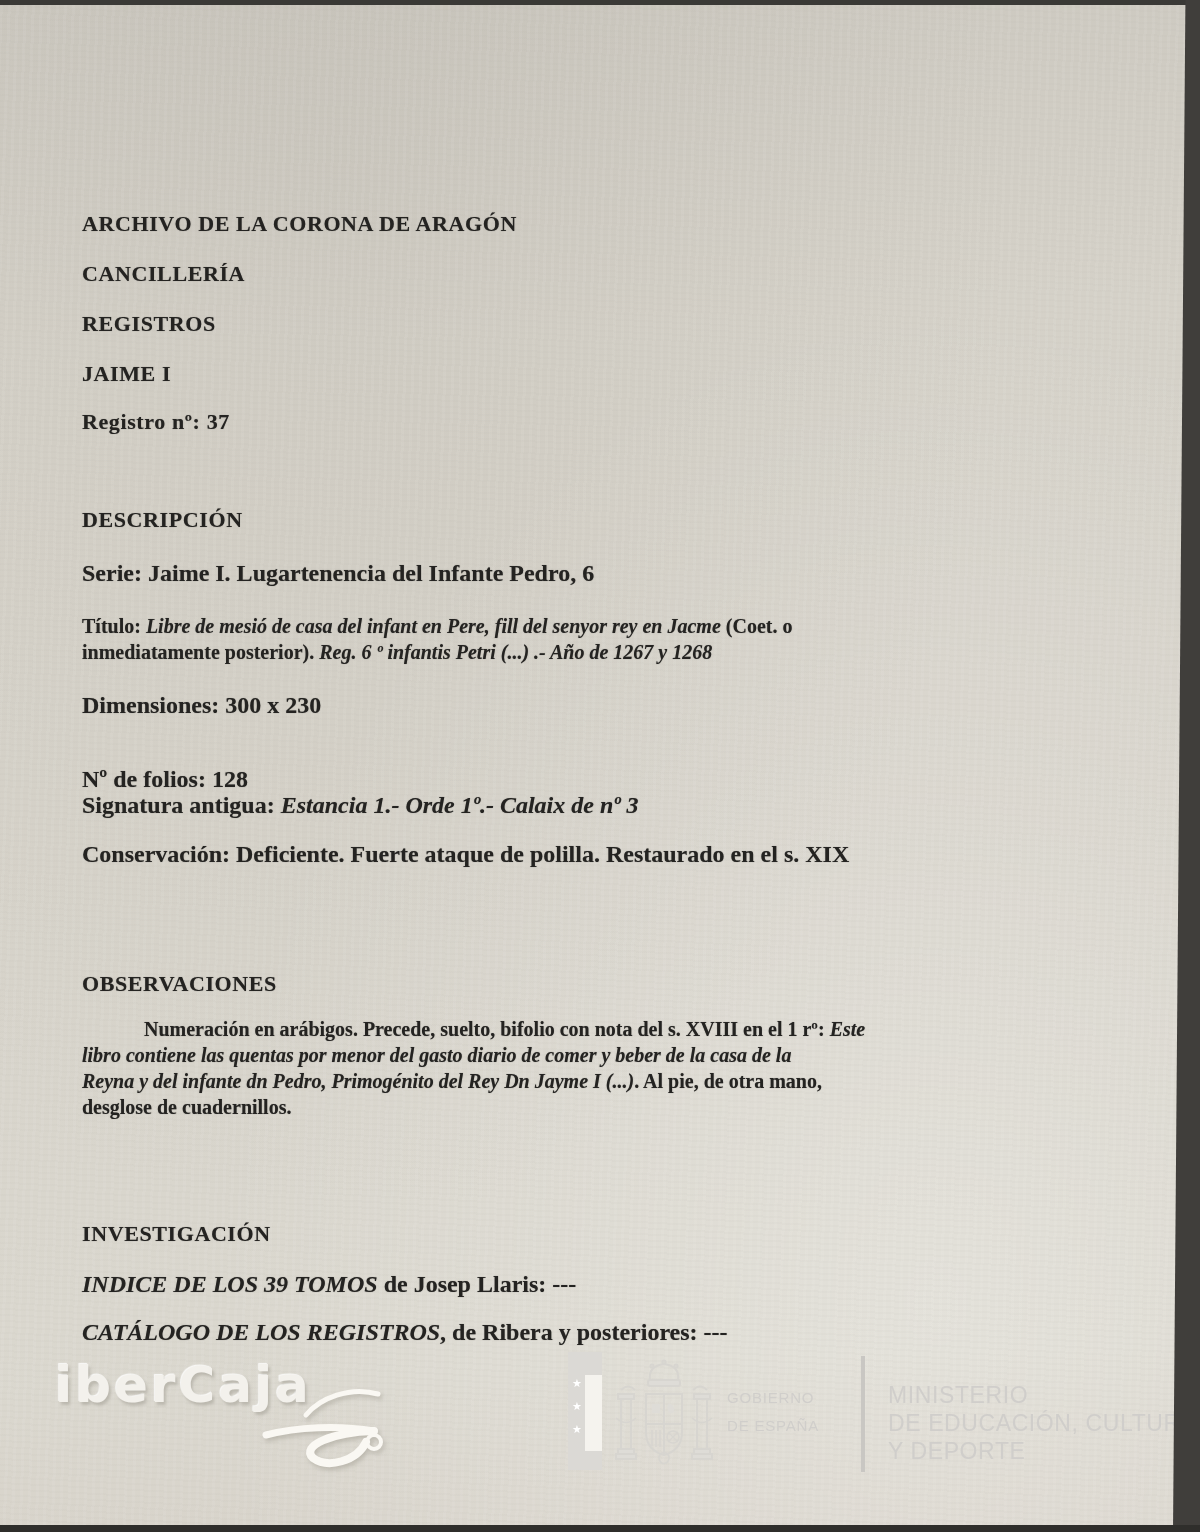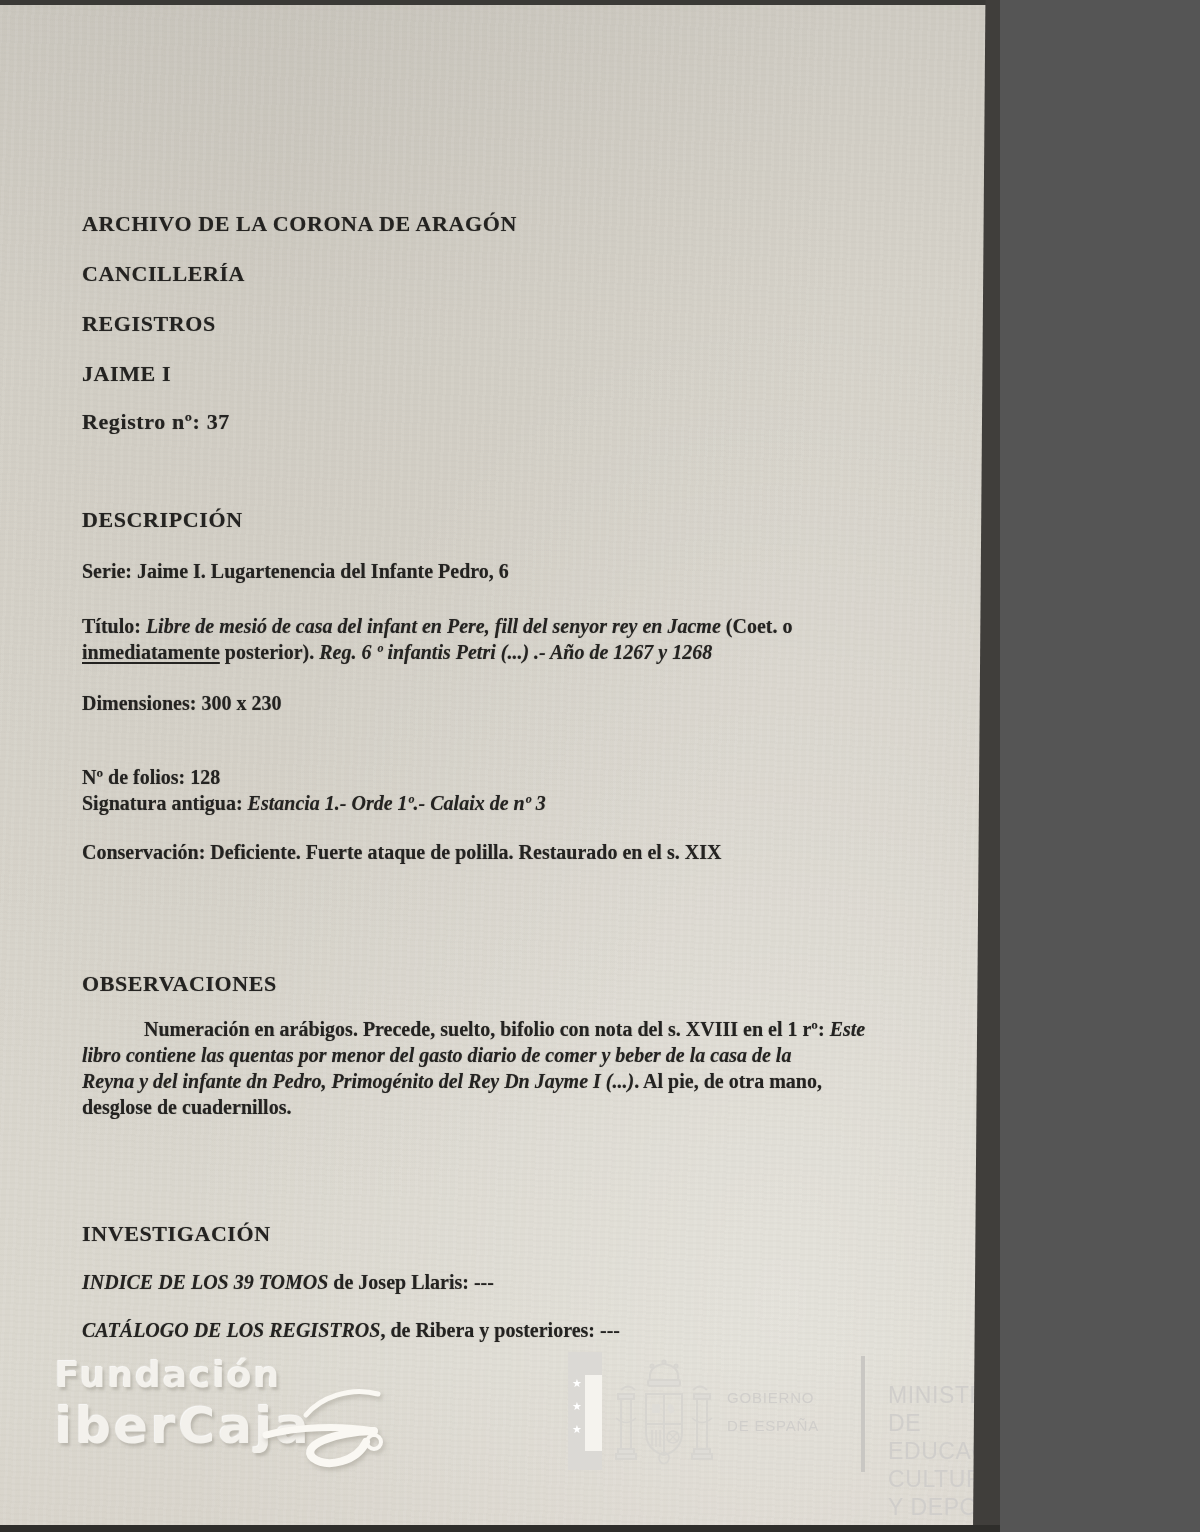--- a/index.html
+++ b/index.html
@@ -1,18 +1,18 @@
 <!DOCTYPE html>
 <html><head>
 <meta charset="utf-8">
 <style>
   html,body{margin:0;padding:0;background:#555;}
   .page{
     position:relative;
-    width:1000px;height:1532px;
+    width:1200px;height:1532px;
     overflow:hidden;
     background-color:#e9e7e2;
     background-image:
       linear-gradient(178deg,#e0ded9 0%,#e9e7e2 22%,#ebe9e4 55%,#efeee9 88%,#ece9e4 100%),
       radial-gradient(ellipse at 28% 12%, rgba(198,195,188,0.22), transparent 55%),
       radial-gradient(ellipse at 78% 85%, rgba(255,255,255,0.45), transparent 55%);
     background-blend-mode:multiply,normal,normal;
     font-family:"Liberation Serif", serif;
   }
   .grain{
@@ -27,25 +27,25 @@
   .edge-right{
     position:absolute;top:0;right:0;width:27px;height:100%;
     background:#403e3b;
     clip-path:polygon(46% 0, 100% 0, 100% 100%, 0 100%);
   }
   
   .doc{position:absolute;inset:0;color:#242321;font-weight:700;}
   .doc .line{position:absolute;left:82px;white-space:nowrap;
     text-shadow:0 0 1px rgba(36,35,33,0.45);}
   .hd{font-size:22px;letter-spacing:0.6px;}
-  .bd{font-size:20px;}
+  .bd{font-size:24px;}
   .para{position:absolute;left:82px;font-size:20px;line-height:26px;
     text-shadow:0 0 1px rgba(36,35,33,0.45);}
   .it{font-style:italic;}
-  .ul{text-decoration:underline;text-decoration-thickness:2px;text-underline-offset:3px;}
+  .ul{text-decoration-thickness:2px;text-underline-offset:3px;}
   .indent{display:inline-block;width:62px;}
   
   .wm-ibercaja{position:absolute;left:55px;top:1354px;color:#f3f1ec;
     font-family:"DejaVu Sans", sans-serif;font-weight:700;
     text-shadow:2px 3px 3px rgba(166,163,154,0.6), -1px -1px 1px rgba(255,255,255,0.85);}
   .wm-ibercaja .l1{font-size:36px;letter-spacing:2px;}
   .wm-ibercaja .l2{font-size:50px;letter-spacing:3px;margin-top:2px;}
   .swirl{position:absolute;left:262px;top:1384px;
     filter:drop-shadow(2px 3px 2px rgba(165,162,152,0.55));}
   .wm-gov{position:absolute;left:0;top:0;width:100%;height:100%;pointer-events:none;}
@@ -132,21 +132,20 @@
     <div class="line bd" style="top:1271px">
       <span class="it">INDICE DE LOS 39 TOMOS</span><span> de Josep Llaris: ---</span>
     </div>
 
     <div class="line bd" style="top:1319px">
       <span class="it">CATÁLOGO DE LOS REGISTROS</span><span>, de Ribera y posteriores: ---</span>
     </div>
   </div>
 
   <div class="wm-ibercaja">
-    <div class="l1">Fundación</div>
     <div class="l2">iberCaja</div>
   </div>
   <svg class="swirl" width="122" height="88" viewBox="0 0 122 88">
     <g fill="none" stroke="#faf8f3" stroke-linecap="round">
       <path d="M116 10 C 88 2 58 14 44 31" stroke-width="5"></path>
       <path d="M4 51 C 35 43 76 41 112 47" stroke-width="7"></path>
       <path d="M112 47 C 70 48 38 62 51 74 C 66 85 95 77 104 58" stroke-width="8"></path>
       <circle cx="112" cy="58" r="7" stroke-width="4"></circle>
     </g>
   </svg>

